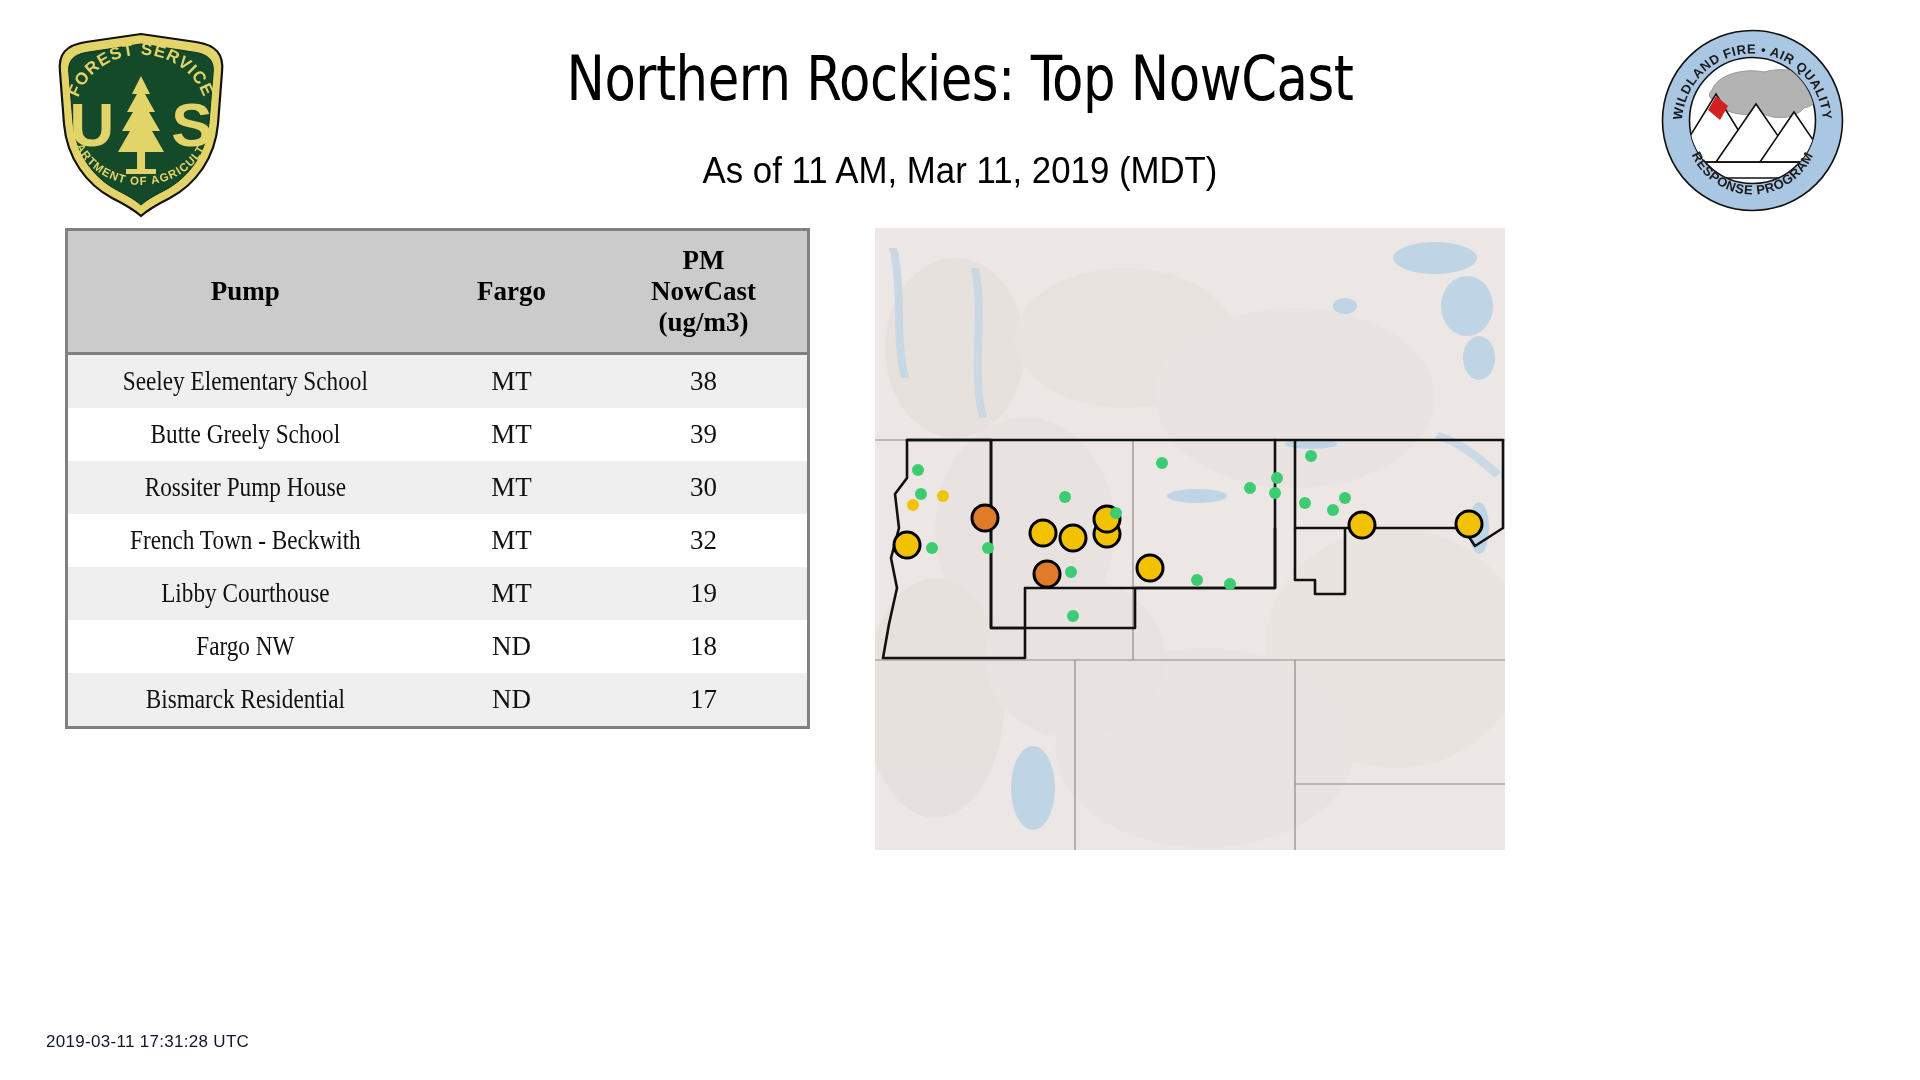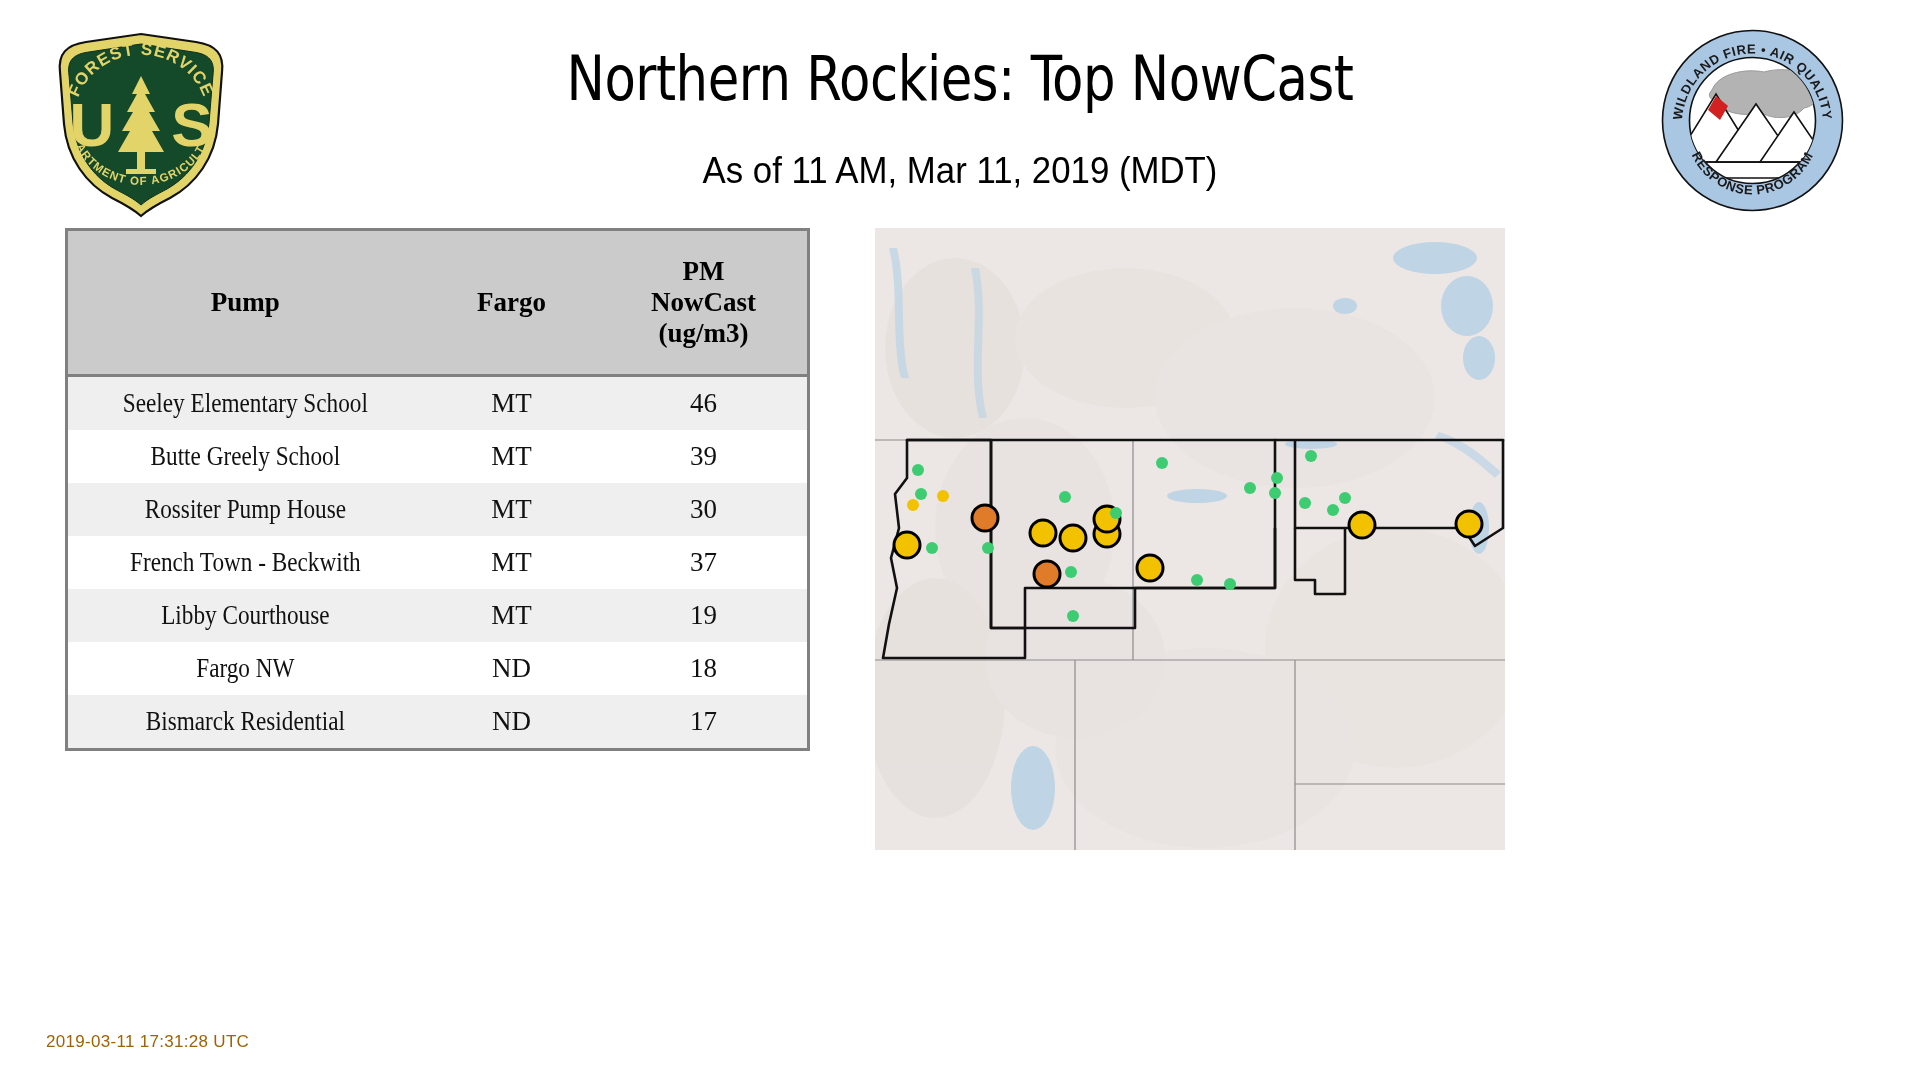--- a/index.html
+++ b/index.html
@@ -25,41 +25,41 @@
             transform:scaleX(0.94);transform-origin:50% 50%;white-space:nowrap;}
 
   
   #tablewrap{position:absolute;left:65px;top:228px;width:745px;
              border:3px solid #808080;box-sizing:border-box;background:#fff;}
   table#datatable{border-collapse:collapse;width:100%;table-layout:fixed;}
   table#datatable thead th{
       background:#cbcbcb;color:#000;
       font-family:"Liberation Serif","DejaVu Serif",serif;
       font-weight:bold;font-size:27px;line-height:31px;
-      padding:25px 4px;text-align:center;vertical-align:middle;
+      padding:14px 4px;text-align:center;vertical-align:middle;
       border-bottom:3px solid #808080;height:88px;box-sizing:border-box;}
   table#datatable th.c-site{width:48%;}
   table#datatable th.c-state{width:24%;}
   table#datatable th.c-pm{width:28%;}
   table#datatable tbody td{
       font-family:"Liberation Serif","DejaVu Serif",serif;
       font-weight:400;font-size:27px;line-height:31px;color:#111;
       text-align:center;padding:11px 4px;height:47px;box-sizing:border-box;
       white-space:nowrap;}
   table#datatable tbody td.site{transform:scaleX(0.86);transform-origin:50% 50%;}
   table#datatable tbody tr:nth-child(odd){background:#efefef;}
   table#datatable tbody tr:nth-child(even){background:#ffffff;}
 
   
   #mapwrap{position:absolute;left:875px;top:228px;width:630px;height:622px;
            overflow:hidden;background:#ece7e5;}
   #mapwrap svg{display:block;}
 
   
-  #stamp{position:absolute;left:46px;top:1032px;font-size:17px;color:#a16207;
+  #stamp{position:absolute;left:46px;top:1032px;font-size:17px;color:#0f172a;
          font-family:"Liberation Sans","DejaVu Sans",sans-serif;letter-spacing:0.3px;}
 </style>
 </head>
 <body>
 
 <div id="fs-logo">
   <svg width="190" height="190" viewBox="0 0 190 190" aria-hidden="true">
     <defs>
       <path id="fsArcTop" d="M 30,78 A 66,62 0 0 1 160,78"></path>
       <path id="fsArcBot" d="M 31,120 A 70,62 0 0 0 159,120"></path>
@@ -145,36 +145,36 @@
           <div>PM</div>
           <div>NowCast</div>
           <div>(ug/m3)</div>
         </th>
       </tr>
     </thead>
     <tbody id="tbody">
         <tr>
           <td class="site">Seeley Elementary School</td>
           <td>MT</td>
-          <td>46</td>
+          <td>38</td>
         </tr>
         <tr>
           <td class="site">Butte Greely School</td>
           <td>MT</td>
           <td>39</td>
         </tr>
         <tr>
           <td class="site">Rossiter Pump House</td>
           <td>MT</td>
           <td>30</td>
         </tr>
         <tr>
           <td class="site">French Town - Beckwith</td>
           <td>MT</td>
-          <td>37</td>
+          <td>32</td>
         </tr>
         <tr>
           <td class="site">Libby Courthouse</td>
           <td>MT</td>
           <td>19</td>
         </tr>
         <tr>
           <td class="site">Fargo NW</td>
           <td>ND</td>
           <td>18</td>

